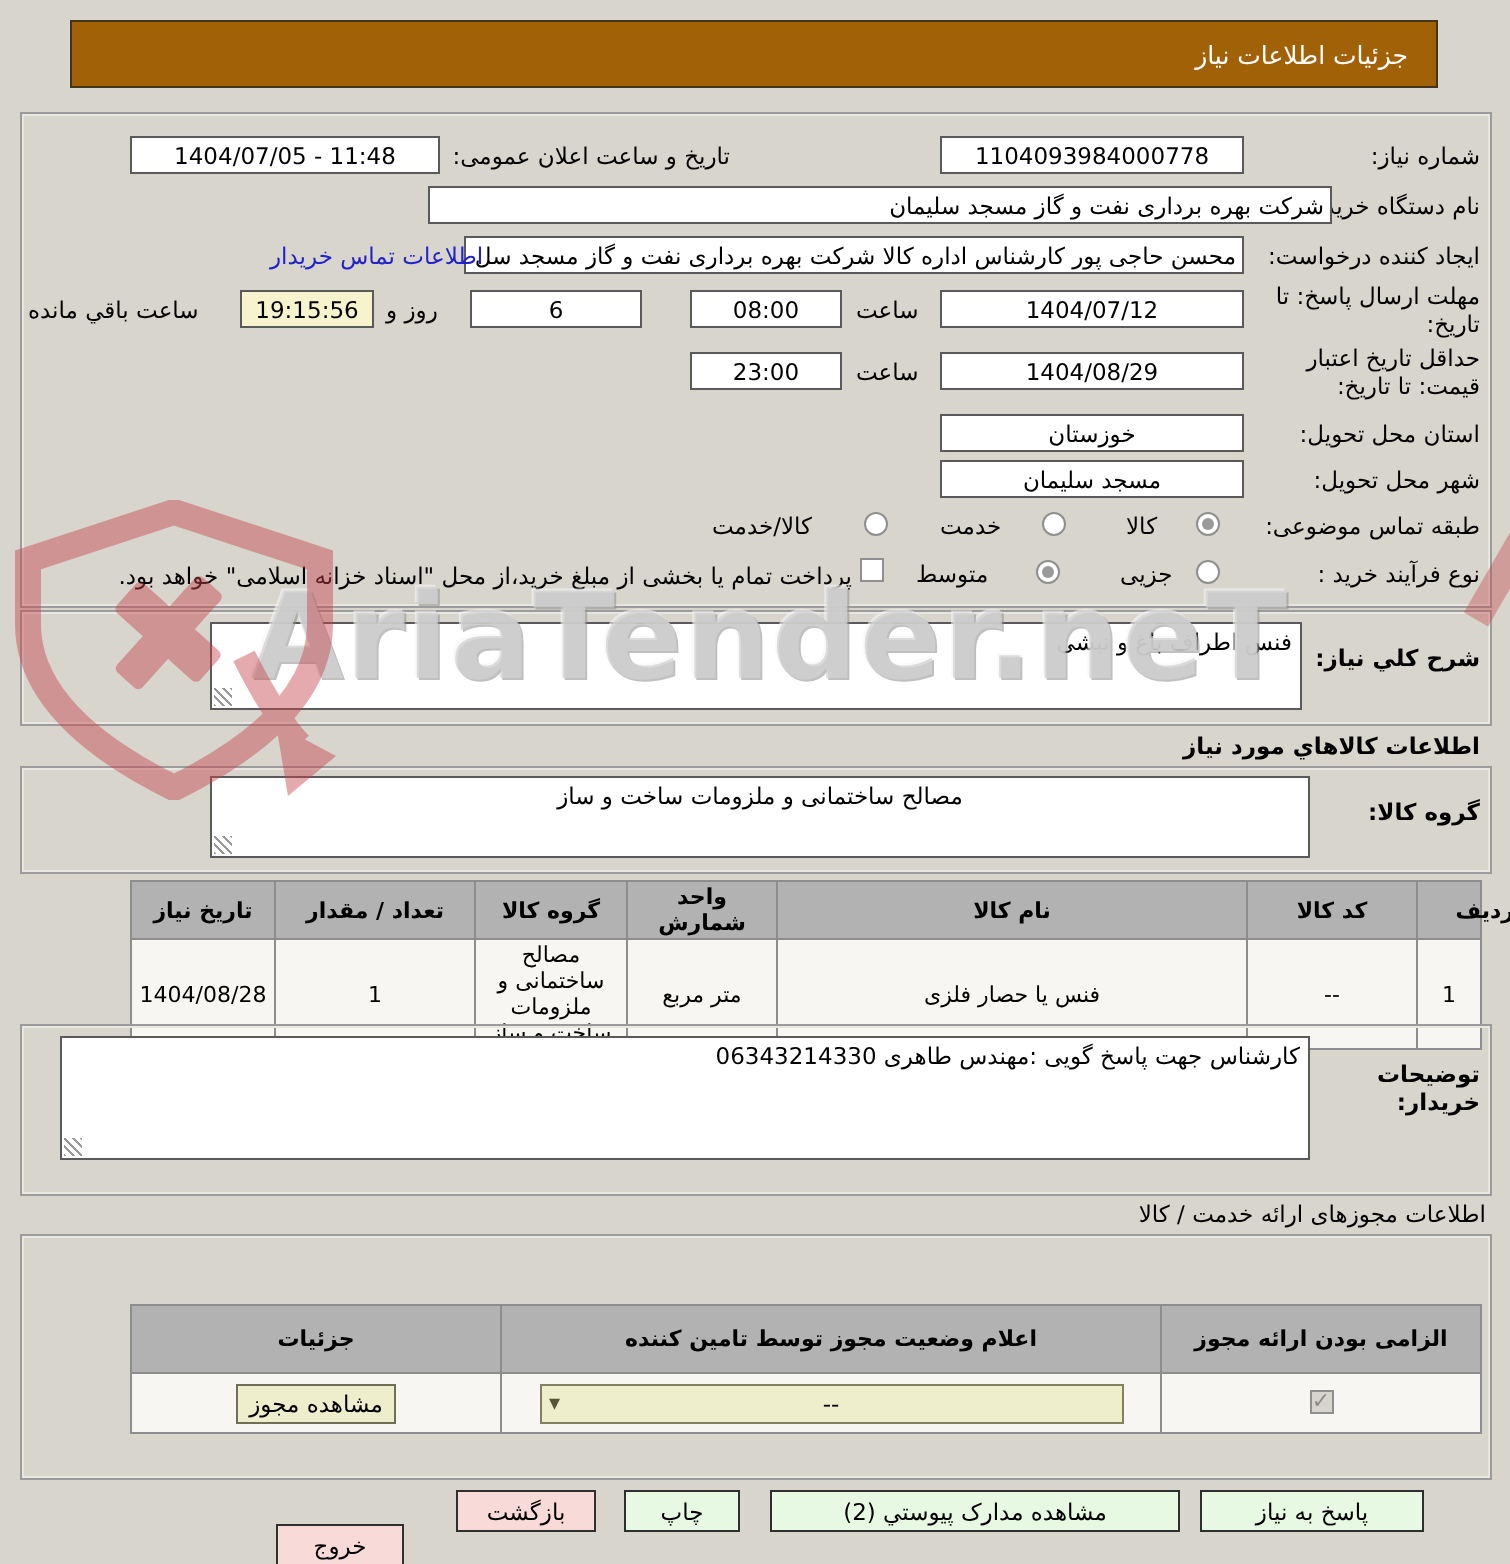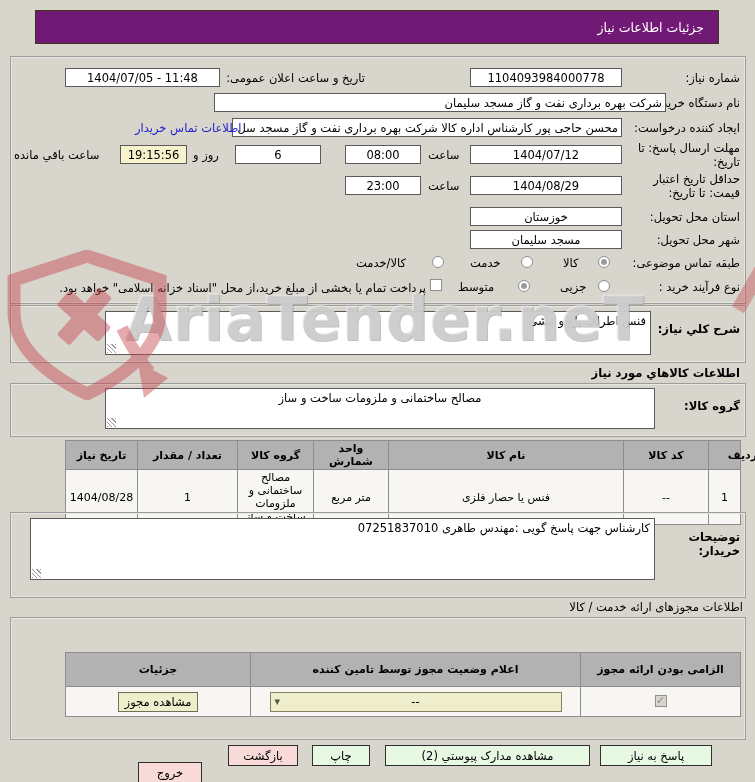--- a/index.html
+++ b/index.html
@@ -6,21 +6,21 @@
   body{
     width:755px;height:782px;position:relative;overflow:hidden;
     background:#d8d5cd;
     font-family:"DejaVu Sans","Liberation Sans",sans-serif;
     direction:rtl;
   }
   .abs{position:absolute;}
   
   .titlebar{
     left:35px;top:10px;width:684px;height:34px;
-    background:#701a75;border:1px solid #3f3category: 01e;
+    background:#a16207;border:1px solid #3f3category: 01e;
     border:1px solid #413419;
     color:#fff;font-size:12.5px;line-height:34px;
     padding-right:14px;box-sizing:border-box;
   }
   
   .box{border:1px solid #9c9c9c;background:transparent;box-shadow:0 0 0 1px #e8e6e0 inset;}
   .lbl{font-size:11.5px;color:#000;white-space:nowrap;}
   .lbl.wrap{white-space:normal;text-align:right;line-height:14px;}
   .bold{font-weight:bold;}
   .inp{
@@ -125,21 +125,21 @@
 
 <div class="abs lbl" style="right:15px;top:210px;">استان محل تحویل:</div>
 <div class="abs inp" style="left:470px;top:207px;width:152px;">خوزستان</div>
 <div class="abs lbl" style="right:15px;top:233px;">شهر محل تحویل:</div>
 <div class="abs inp" style="left:470px;top:230px;width:152px;">مسجد سلیمان</div>
 
 <div class="abs lbl" style="right:15px;top:256px;">طبقه تماس موضوعی:</div>
 <div class="abs radio sel" style="left:598px;top:256px;"></div>
 <div class="abs lbl" style="left:563px;top:256px;">کالا</div>
 <div class="abs radio" style="left:521px;top:256px;"></div>
-<div class="abs lbl" style="left:470px;top:256px;">خدمت</div>
+<div class="abs lbl" style="left:470px;top:256px;font-family:Liberation Serif, serif;">خدمت</div>
 <div class="abs radio" style="left:432px;top:256px;"></div>
 <div class="abs lbl" style="left:356px;top:256px;">کالا/خدمت</div>
 
 <div class="abs lbl" style="right:15px;top:280px;">نوع فرآیند خرید :</div>
 <div class="abs radio" style="left:598px;top:280px;"></div>
 <div class="abs lbl" style="left:560px;top:280px;">جزیی</div>
 <div class="abs radio sel" style="left:518px;top:280px;"></div>
 <div class="abs lbl" style="left:458px;top:280px;">متوسط</div>
 <div class="abs checkbox" style="left:430px;top:279px;"></div>
 <div class="abs lbl" style="right:329px;top:281px;">پرداخت تمام یا بخشی از مبلغ خرید،از محل "اسناد خزانه اسلامی" خواهد بود.</div>
@@ -188,21 +188,21 @@
     <td>مصالح ساختمانی و ملزومات ساخت و ساز</td>
     <td>1</td>
     <td style="direction:ltr;">1404/08/28</td>
   </tr>
 </tbody>
   </table>
 
 <div class="abs box" style="left:10px;top:512px;width:734px;height:84px;"></div>
 <div class="abs lbl bold wrap" style="right:15px;top:530px;width:68px;">توضیحات خریدار:</div>
 <div class="ta" style="left:30px;top:518px;width:625px;height:62px;">
-  <span>کارشناس جهت پاسخ گویی :مهندس طاهری 07251837010</span>
+  <span>کارشناس جهت پاسخ گویی :مهندس طاهری 06343214330</span>
   <span class="grip"></span>
 </div>
 
 <div class="abs lbl section-title" style="right:12px;top:600px;">اطلاعات مجوزهای ارائه خدمت / کالا</div>
 
 <div class="abs box" style="left:10px;top:617px;width:734px;height:121px;"></div>
 <table class="abs" style="left:65px;top:652px;width:675px;">
   <colgroup>
     <col style="width:160px">
       <col style="width:330px">

